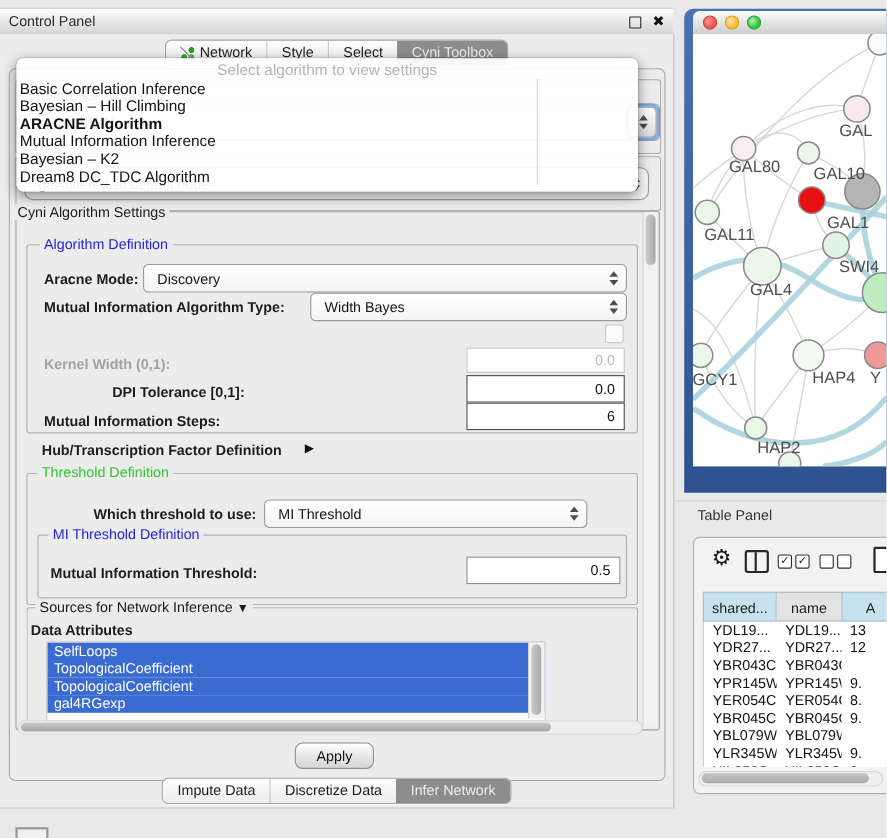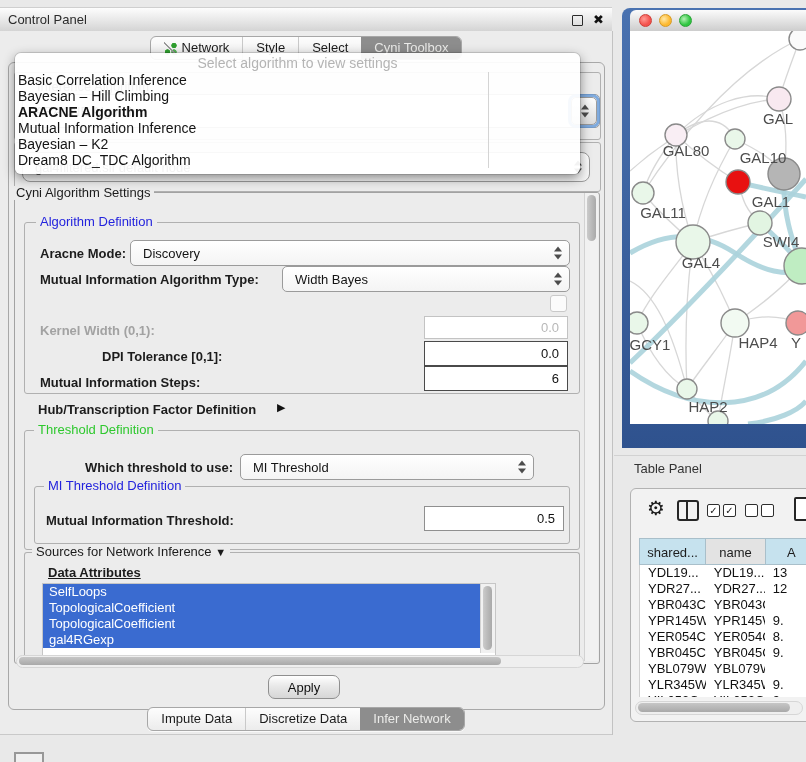--- a/index.html
+++ b/index.html
@@ -225,21 +225,21 @@
     <span class="spin"></span>
   </div>
 
   <div class="abs groupbox" style="left:34px;top:486px;width:534px;height:56px;"></div>
   <span class="abs grouplabel lbl-blue" style="left:44px;top:479px;">MI Threshold Definition</span>
   <span class="abs flabel" style="left:46px;top:513px;">Mutual Information Threshold:</span>
   <input class="abs tinput soft" style="left: 424px; top: 506px; width: 140px; height: 25px;" readonly="" value="0.5">
 
   <div class="abs groupbox" style="left:24px;top:552px;width:554px;height:109px;border-bottom:none;"></div>
   <span class="abs grouplabel" style="left:32px;top:545px;"><span>Sources for Network Inference</span> <span style="font-size:11px;">▼</span></span>
-  <span class="abs flabel" style="left:48px;top:565px;text-decoration:underline;">Data Attributes</span>
+  <span class="abs flabel" style="left:28px;top:565px;">Data Attributes</span>
 
   <div class="abs attr-list" style="left:42px;top:583px;width:452px;height:71px;" id="attr-list">
       <div class="attr-item sel">SelfLoops</div>
       <div class="attr-item sel">TopologicalCoefficient</div>
       <div class="attr-item sel">TopologicalCoefficient</div>
       <div class="attr-item sel">gal4RGexp</div>
     </div>
   <div class="abs sb-track-v" style="left:480px;top:584px;width:14px;height:69px;">
     <div class="sb-thumb" style="left:2px;top:2px;width:9px;height:64px;"></div>
   </div>

